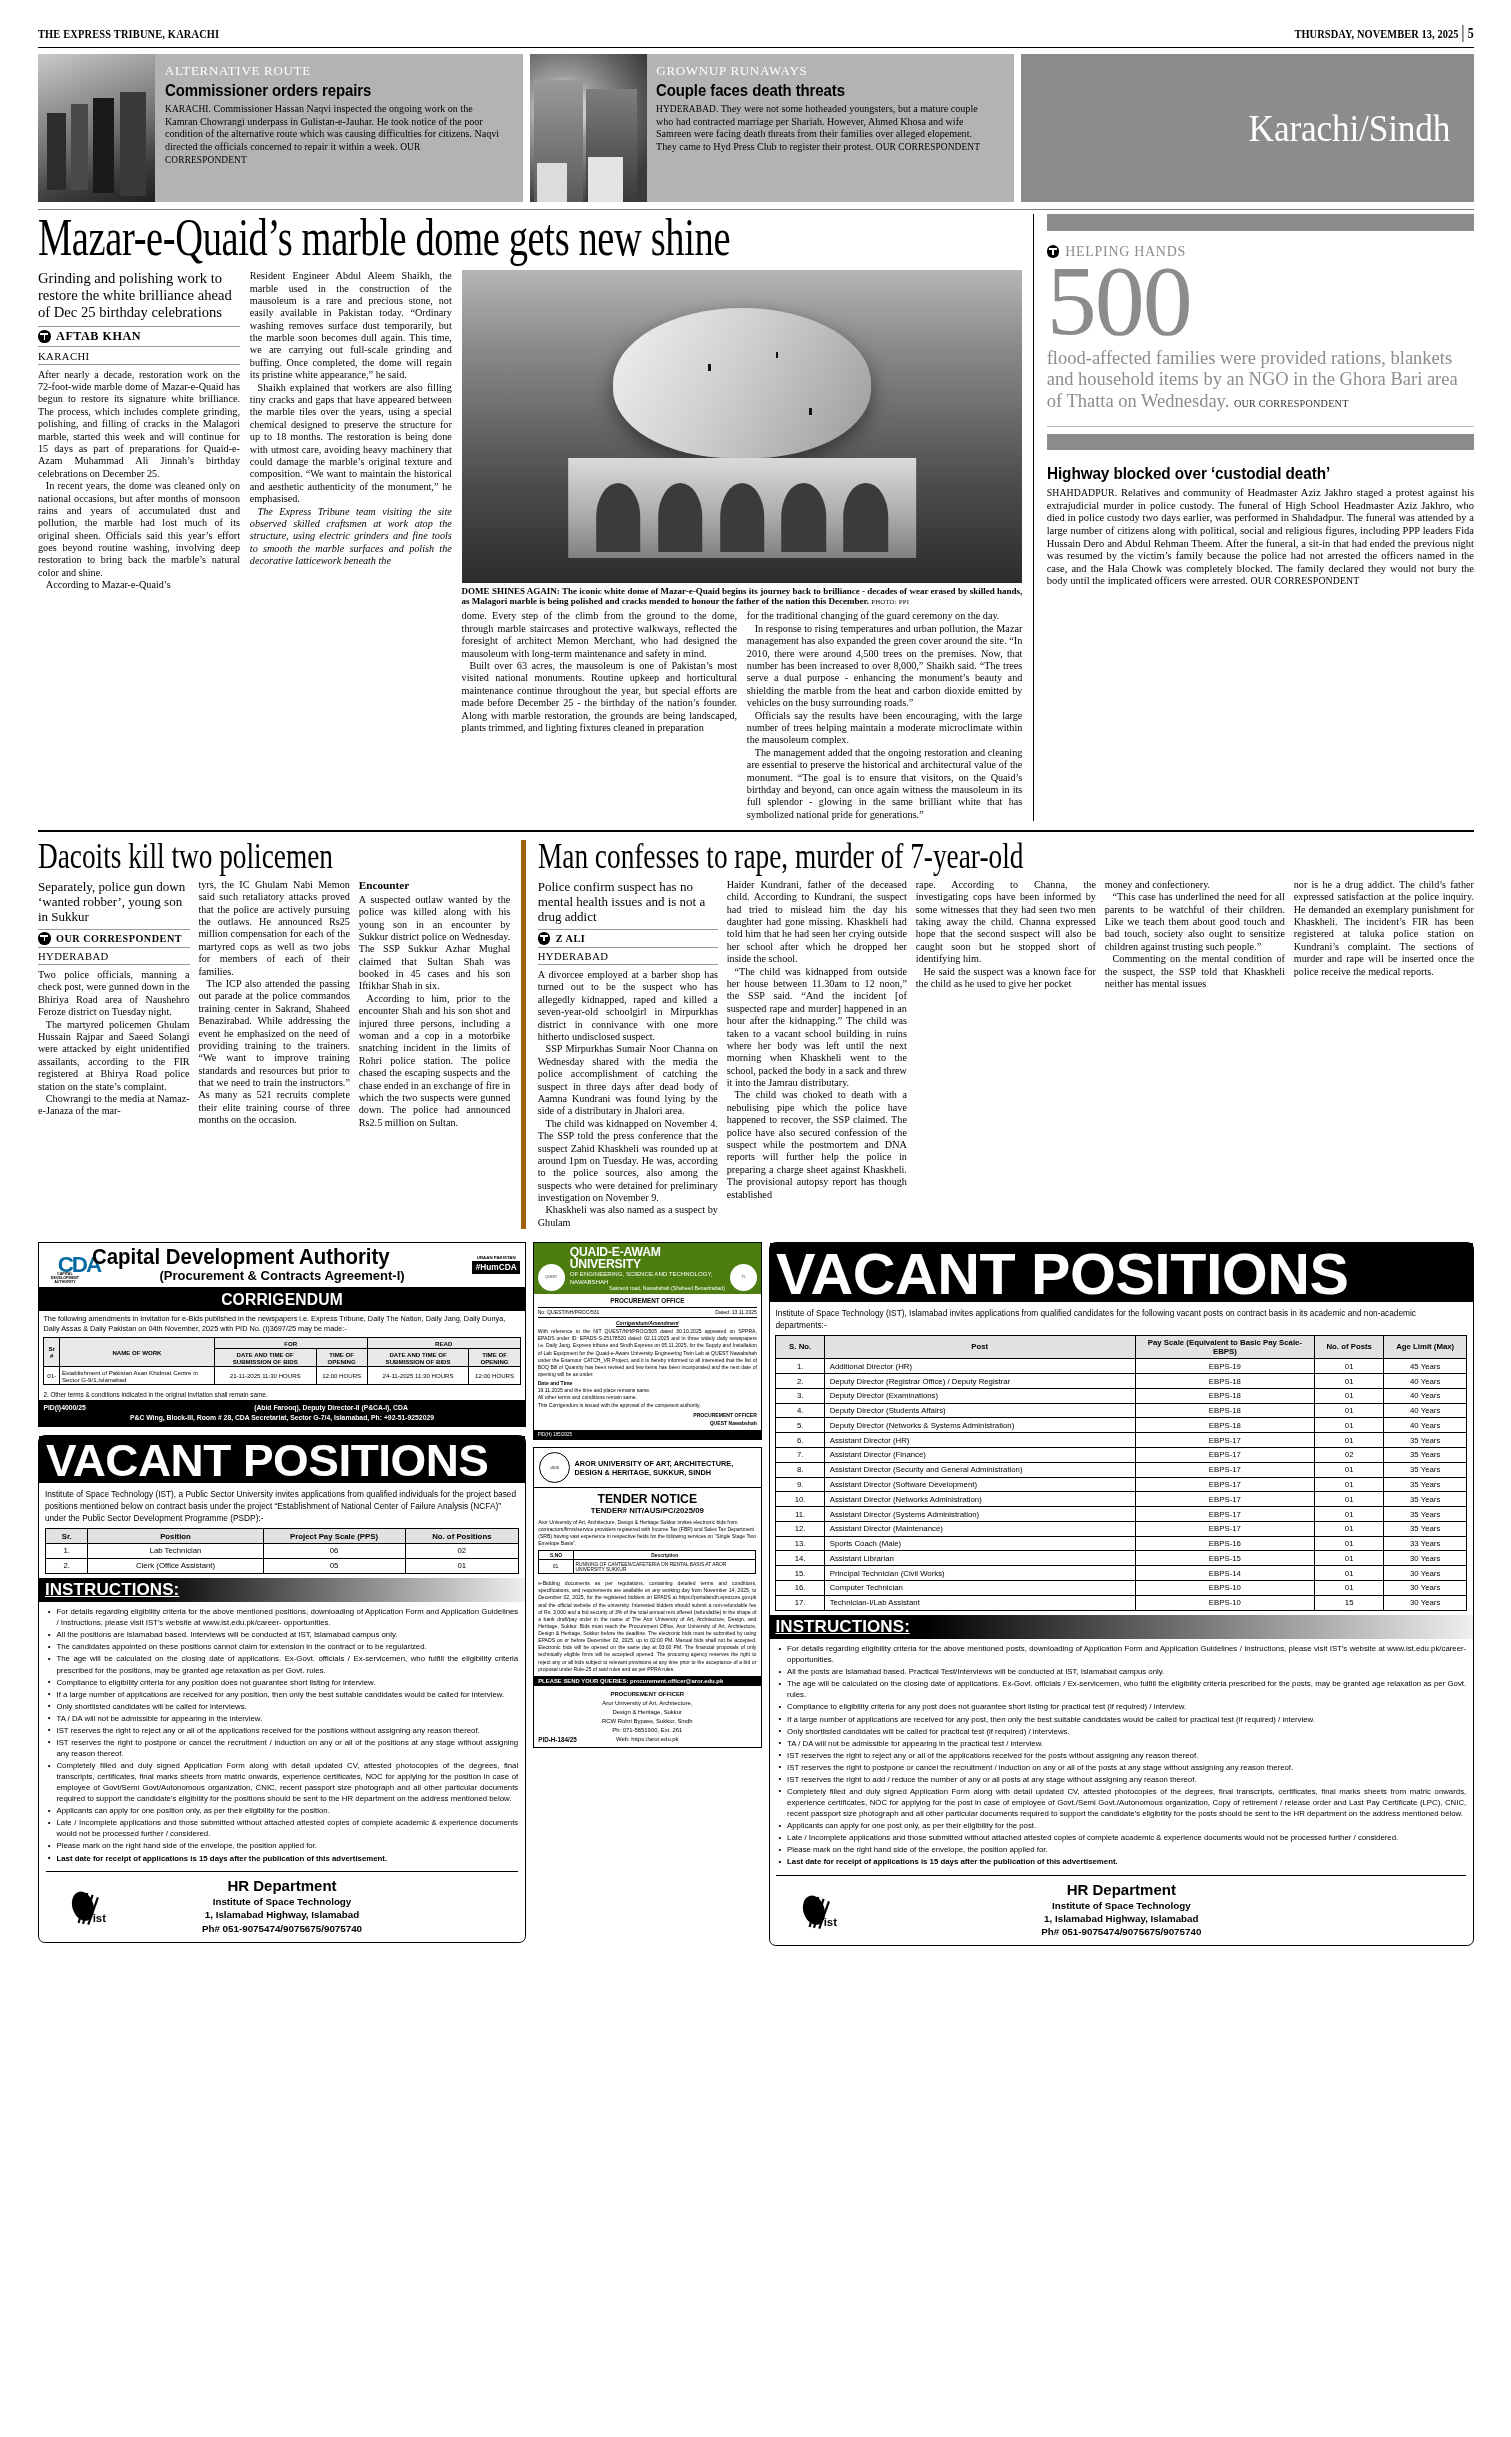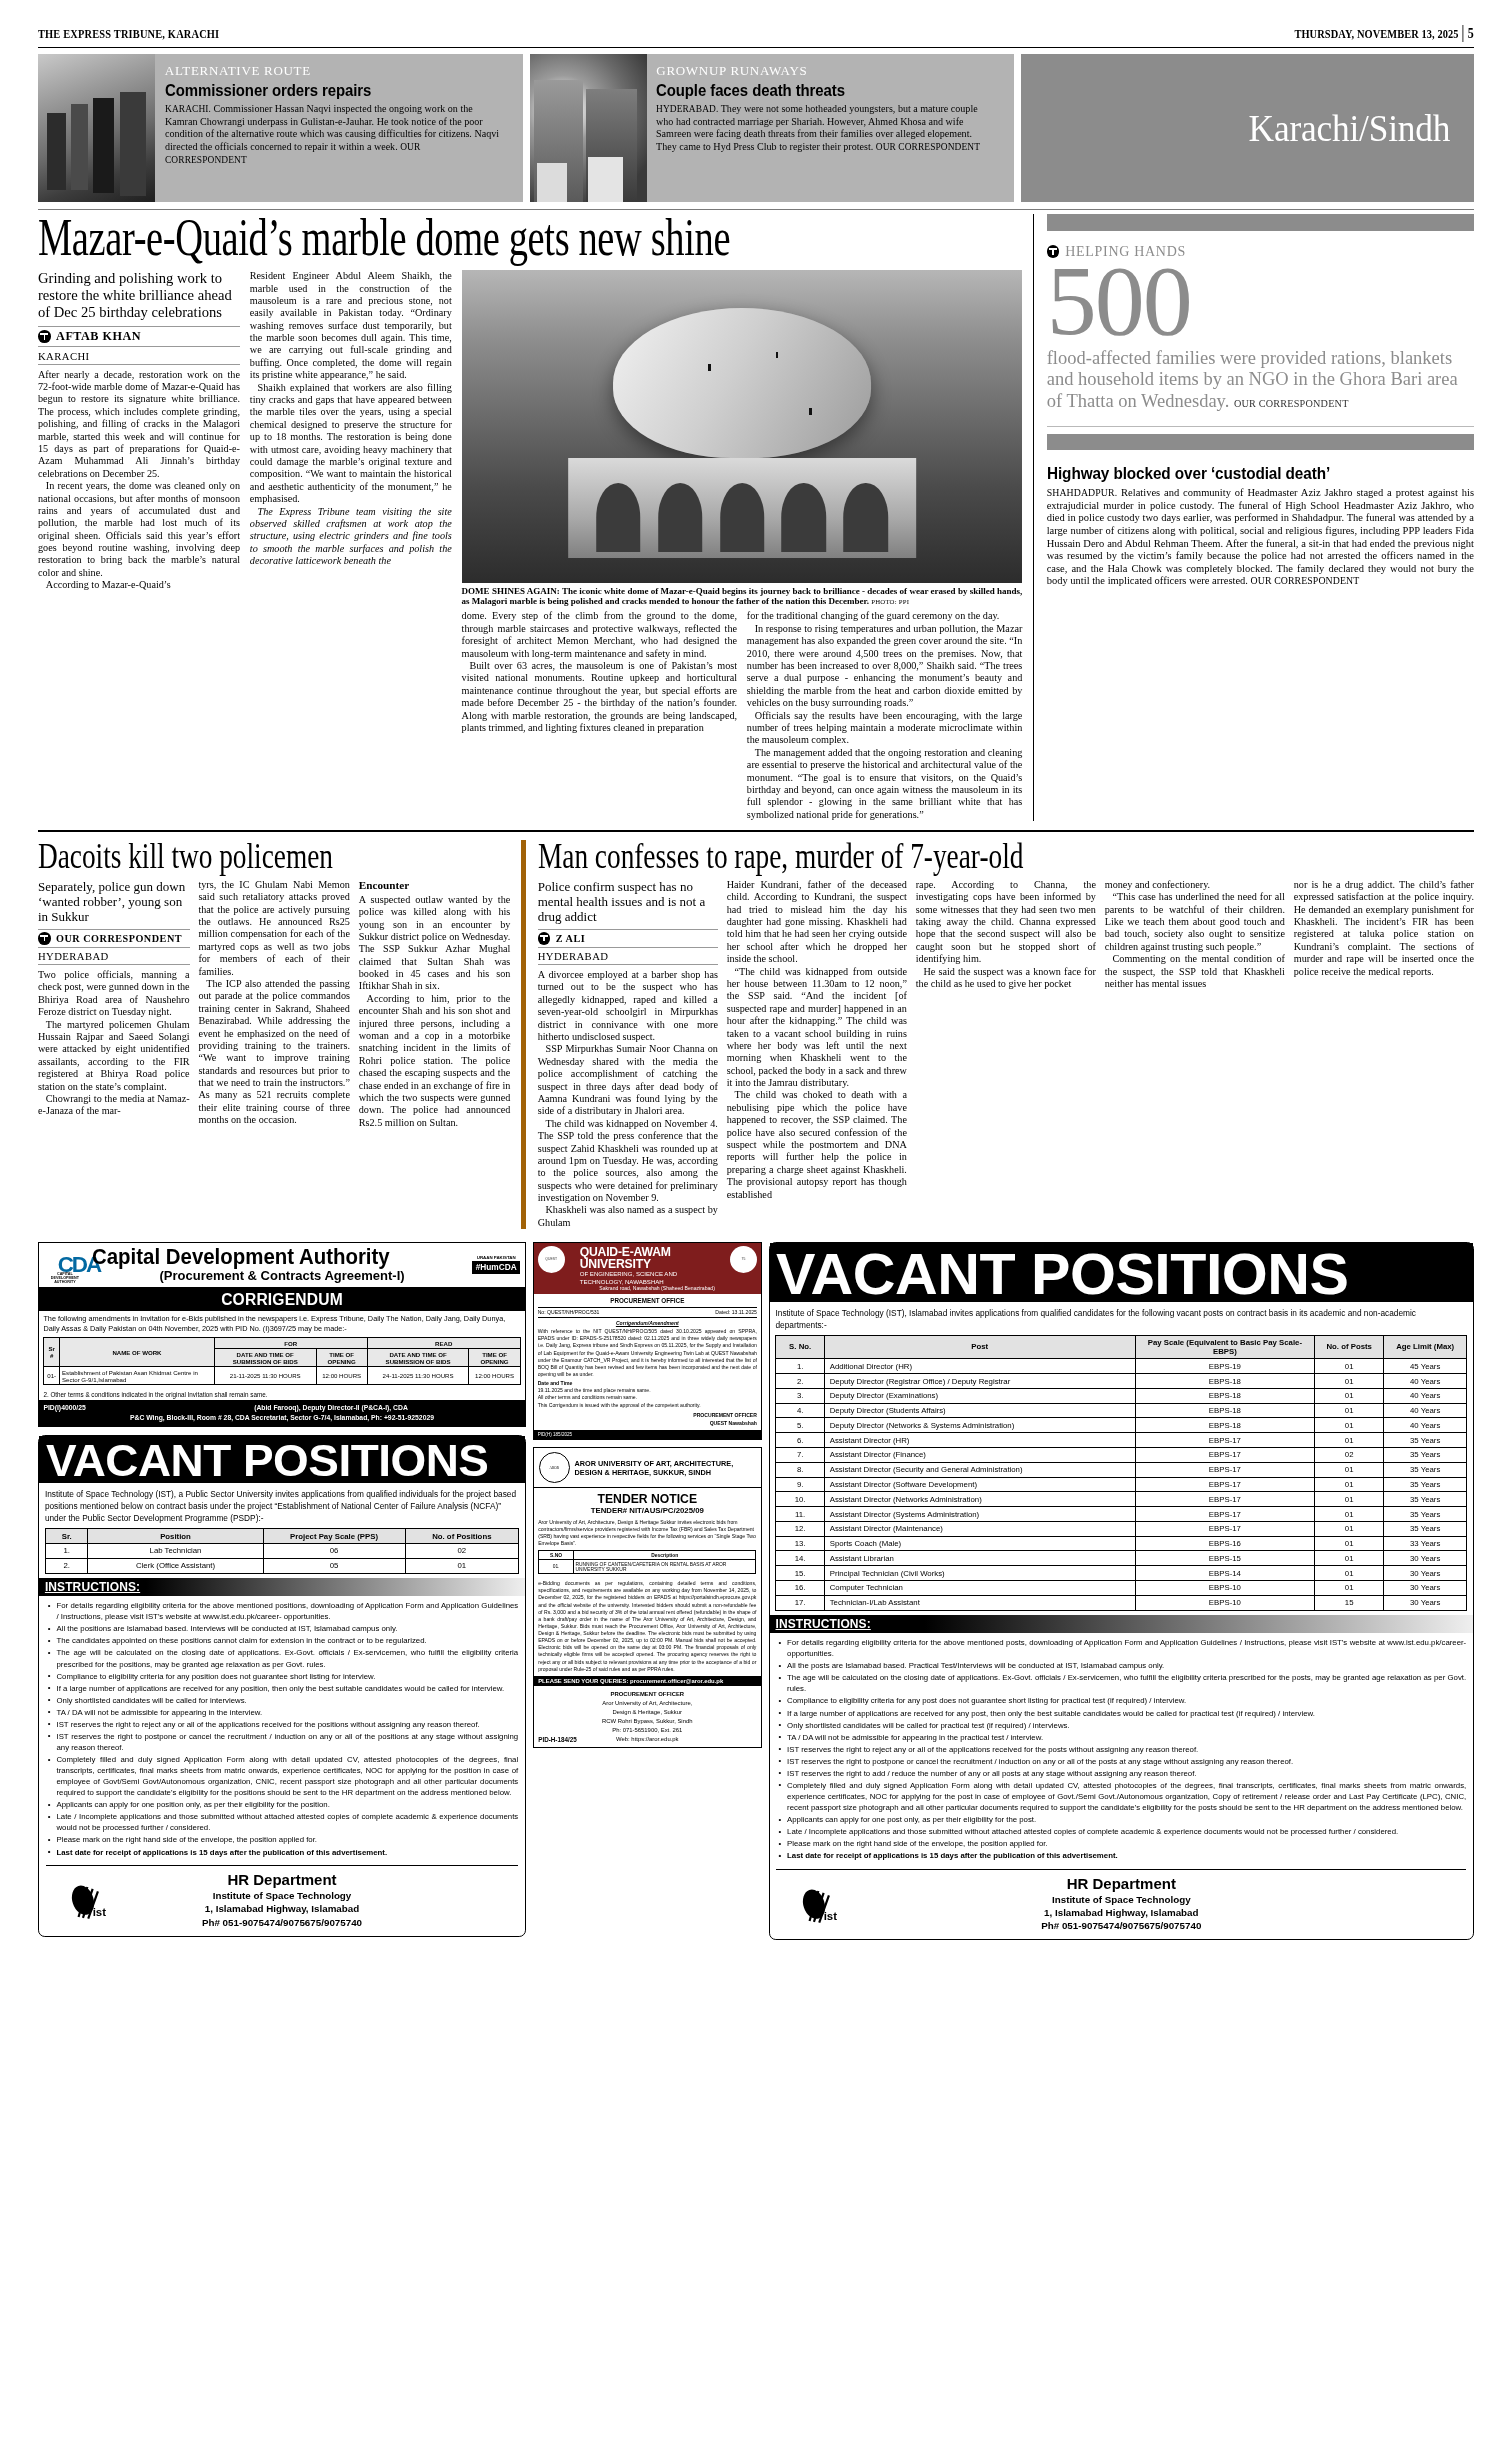--- a/index.html
+++ b/index.html
@@ -228,34 +228,34 @@
   .vp-table { width: 100%; border-collapse: collapse; font-family: "Liberation Sans", sans-serif; font-size: 7.8px; }
   .vp-table th, .vp-table td { border: 1px solid #000; padding: 2.4px 2.9px; text-align: center; }
   .vp-table th { background: #e2e2e2; font-weight: 700; }
   .vp-table td.post { text-align: left; padding-left: 4.9px; }
   .vp-instr-bar {
     background: linear-gradient(to right, #000 0%, #000 22%, #efefef 100%);
     padding: 2.4px 5.9px; margin-top: 3.9px;
   }
   .vp-instr-bar span {
     color: #fff; font-family: "Liberation Sans", sans-serif; font-weight: 700;
-    font-size: 12px; text-decoration: underline; letter-spacing: 0.1px;
+    font-size: 17px; text-decoration: underline; letter-spacing: 0.1px;
   }
   .vp-list { font-family: "Liberation Sans", sans-serif; font-size: 7.8px; line-height: 1.42; padding: 3.9px 6.8px 2.9px 6.8px; list-style: none; }
   .vp-list li { position: relative; padding-left: 10.7px; margin-bottom: 1px; text-align: justify; }
   .vp-list li::before { content: "\2022"; position: absolute; left: 2px; top: -0.5px; }
   .vp-foot { text-align: center; padding: 4.9px 0 6.8px; position: relative; border-top: 1.5px solid #000; margin: 3.9px 6.8px 0; }
   .vp-foot .hr { font-family: "Liberation Sans", sans-serif; font-weight: 700; font-size: 15px; margin-bottom: 1px; }
   .vp-foot .ln { font-family: "Liberation Sans", sans-serif; font-weight: 700; font-size: 9.8px; line-height: 1.35; }
   .ist-logo {
     position: absolute; left: 22.4px; top: 13.7px; width: 44px; height: 44px;
   }
 
   
-  .quest-head { background: #7f1d1d; padding: 2.9px 3.9px; display: flex; align-items: flex-start; gap: 15px; }
+  .quest-head { background: #4d7c0f; padding: 2.9px 3.9px; display: flex; align-items: flex-end; gap: 5px; }
   .quest-seal {
     width: 27px; height: 27px; border-radius: 50%; background: #fff;
     flex: 0 0 27px; display:flex; align-items:center; justify-content:center;
     font-size: 3.4px; text-align: center; font-family: "Liberation Sans", sans-serif; color:#333;
   }
   .quest-title { color: #fff; font-family: "Liberation Sans", sans-serif; }
   .quest-title .t1 { font-weight: 700; font-size: 12.2px; line-height: 1; letter-spacing: -0.2px; }
   .quest-title .t2 { font-size: 6.1px; line-height: 1.2; }
   .quest-title .t3 { font-size: 5.1px; text-align: right; }
   .quest-body { font-family: "Liberation Sans", sans-serif; font-size: 5.1px; line-height: 1.4; padding: 2.9px 3.9px; }

